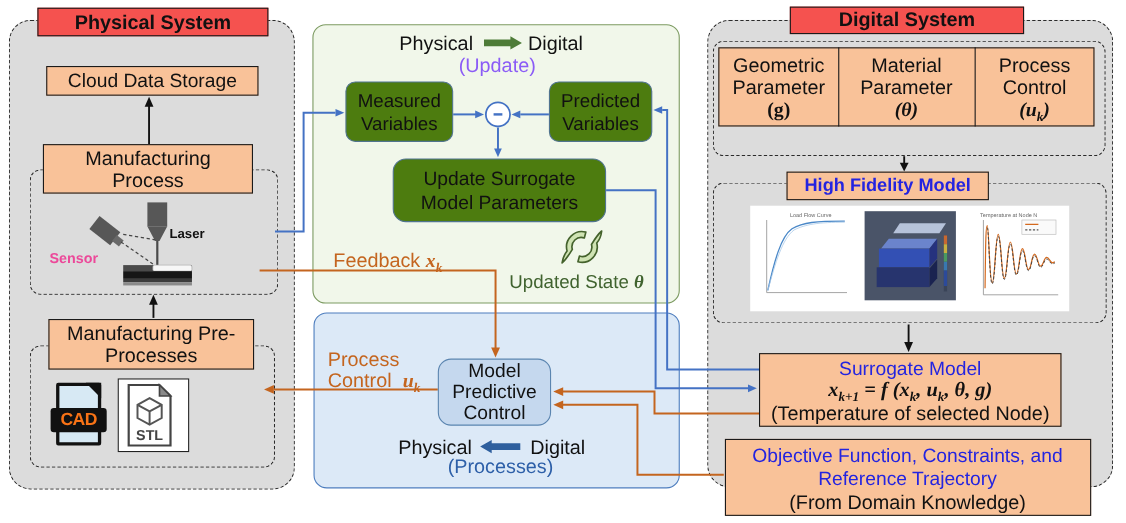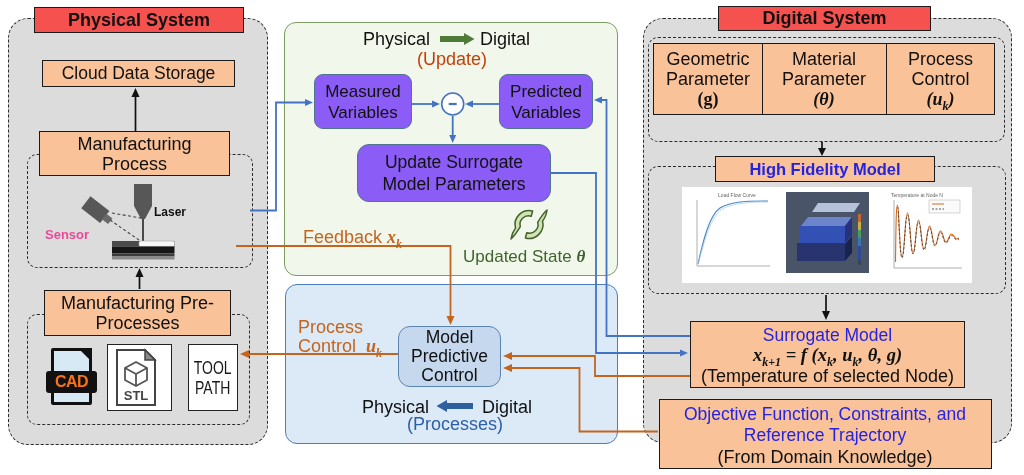--- a/index.html
+++ b/index.html
@@ -5,21 +5,21 @@
   html,body{margin:0;padding:0;background:#fff;}
   #stage{position:relative;width:1024px;height:475px;overflow:hidden;
     font-family:"Liberation Sans", sans-serif;}
   .abs{position:absolute;box-sizing:border-box;}
   .cc{display:flex;align-items:center;justify-content:center;text-align:center;}
   .grayb{background:#dcdcdc;border:1.6px dashed #2b2b2b;border-radius:20px;}
   .dashb{border:1.4px dashed #2b2b2b;border-radius:10px;}
   .redb{background:#f5524f;border:1.8px solid #1a1a1a;font-weight:bold;
     font-size:18px;color:#111;}
   .orb{background:#f9c299;border:1.4px solid #1a1a1a;color:#111;}
-  .grb{background:#8b5cf6;border:1.5px solid #51748f;border-radius:9px;color:#111;}
+  .grb{background:#4d7c0f;border:1.5px solid #51748f;border-radius:9px;color:#111;}
   .ser{font-family:"Liberation Serif",serif;font-style:italic;font-weight:bold;}
   sub{line-height:0;}
 </style>
 </head>
 <body>
 <div id="stage">
 
   <div class="abs grayb" style="left:8px;top:18px;width:260px;height:427px;"></div>
   <div class="abs grayb" style="left:643px;top:18px;width:369px;height:425px;"></div>
 
@@ -127,27 +127,24 @@
   <svg class="abs" style="left:107px;top:344px;" width="65" height="67" viewBox="0 0 65 67">
     <path d="M10,6 L38,6 L48,16 L48,61 L10,61 Z" fill="#fff" stroke="#444" stroke-width="2"></path>
     <path d="M38,6 L48,16 L38,16 Z" fill="#8a8a8a" stroke="#444" stroke-width="1.5"></path>
     <g stroke="#555" stroke-width="1.8" fill="none">
       <path d="M29,18 L40,24 L40,36 L29,42 L18,36 L18,24 Z"></path>
       <path d="M18,24 L29,30 L40,24 M29,30 L29,42"></path>
     </g>
     <text x="29" y="56" text-anchor="middle" font-size="13" font-weight="bold" fill="#444" font-family="Liberation Sans, sans-serif">STL</text>
   </svg>
 
-  <div class="abs cc" style="left:188px;top:344px;width:50px;height:67px;background:#fff;border:1.4px solid #222;color:#1a1a1a;font-size:17.5px;line-height:20px;font-weight:500;">
-    <div style="transform:scaleX(0.8);">TOOL<br>PATH</div>
-  </div>
 
   <div class="abs" style="left:363px;top:29px;width:200px;height:20px;font-size:18px;color:#111;">Physical</div>
   <div class="abs" style="left:480px;top:29px;font-size:18px;color:#111;">Digital</div>
-  <div class="abs" style="left:417px;top:49px;font-size:18px;color:#c2410c;text-align:right;">(Update)</div>
+  <div class="abs" style="left:417px;top:49px;font-size:18px;color:#8b5cf6;text-align:right;">(Update)</div>
 
   <div class="abs grb cc" style="left:314px;top:74px;width:98px;height:55px;font-size:17px;line-height:21px;">Measured<br>Variables</div>
   <div class="abs grb cc" style="left:499px;top:74px;width:94px;height:55px;font-size:17px;line-height:21px;">Predicted<br>Variables</div>
   <div class="abs grb cc" style="left:357px;top:144px;width:194px;height:58px;font-size:17.5px;line-height:22px;border-radius:12px;">Update Surrogate<br>Model Parameters</div>
 
   <div class="abs" style="left:463px;top:247px;font-size:17px;color:#40632f;">Updated State <span class="ser">θ</span></div>
   <div class="abs" style="left:303px;top:227px;font-size:18px;color:#c4651f;">Feedback <span class="ser">x</span><sub style="font-size:12px;font-family:'Liberation Serif';font-style:italic;font-weight:bold;">k</sub></div>
   <div class="abs" style="left:298px;top:318px;font-size:18px;line-height:19px;color:#c4651f;">Process<br>Control&nbsp; <span class="ser">u</span><sub style="font-size:12px;font-family:'Liberation Serif';font-style:italic;font-weight:bold;">k</sub></div>
 
   <div class="abs cc" style="left:398px;top:326px;width:103px;height:61px;background:#c5d8ee;border:1.5px solid #5b85b0;border-radius:12px;font-size:17.5px;line-height:19px;color:#111;">Model<br>Predictive<br>Control</div>
@@ -164,21 +161,21 @@
   <div class="abs cc" style="left:655px;top:45px;width:106px;height:68px;font-size:18px;line-height:20px;color:#111;">
       <div>Geometric<br>Parameter<br><span class="ser" style="font-style:normal;">(g)</span></div>
     </div>
   <div class="abs cc" style="left:764px;top:45px;width:120px;height:68px;font-size:18px;line-height:20px;color:#111;">
       <div>Material<br>Parameter<br><span class="ser">(θ)</span></div>
     </div>
   <div class="abs cc" style="left:888px;top:45px;width:105px;height:68px;font-size:18px;line-height:20px;color:#111;">
       <div>Process<br>Control<br><span class="ser">(u<sub style="font-size:12px;">k</sub>)</span></div>
     </div>
 
-  <div class="abs orb cc" style="left:715px;top:156px;width:220px;height:26px;font-size:16.5px;font-weight:bold;color:#2424e0;border-width:1.8px;">High Fidelity Model</div>
+  <div class="abs orb cc" style="left:715px;top:156px;width:184px;height:26px;font-size:16.5px;font-weight:bold;color:#2424e0;border-width:1.8px;">High Fidelity Model</div>
 
   <svg class="abs" style="left:682px;top:187px;" width="290" height="96" viewBox="0 0 290 96">
 
     <text x="55" y="10" text-anchor="middle" font-size="5" fill="#666" font-family="Liberation Sans">Load Flow Curve</text>
     <path d="M15,13 L15,79 L88,79" stroke="#999" stroke-width="0.8" fill="none"></path>
     <path d="M16,77 C22,50 28,28 38,21 C48,15 60,14 86,14" stroke="#4a88c8" stroke-width="1.2" fill="none"></path>
     <path d="M16,77 C23,52 29,30 40,22 C50,17 62,15 86,15" stroke="#a8c8e8" stroke-width="0.7" fill="none"></path>
 
     <rect x="104" y="5" width="83" height="81" fill="#4a5468"></rect>
     <polygon points="130,25 172,25 178,16 136,16" fill="#b6c2da"></polygon>

